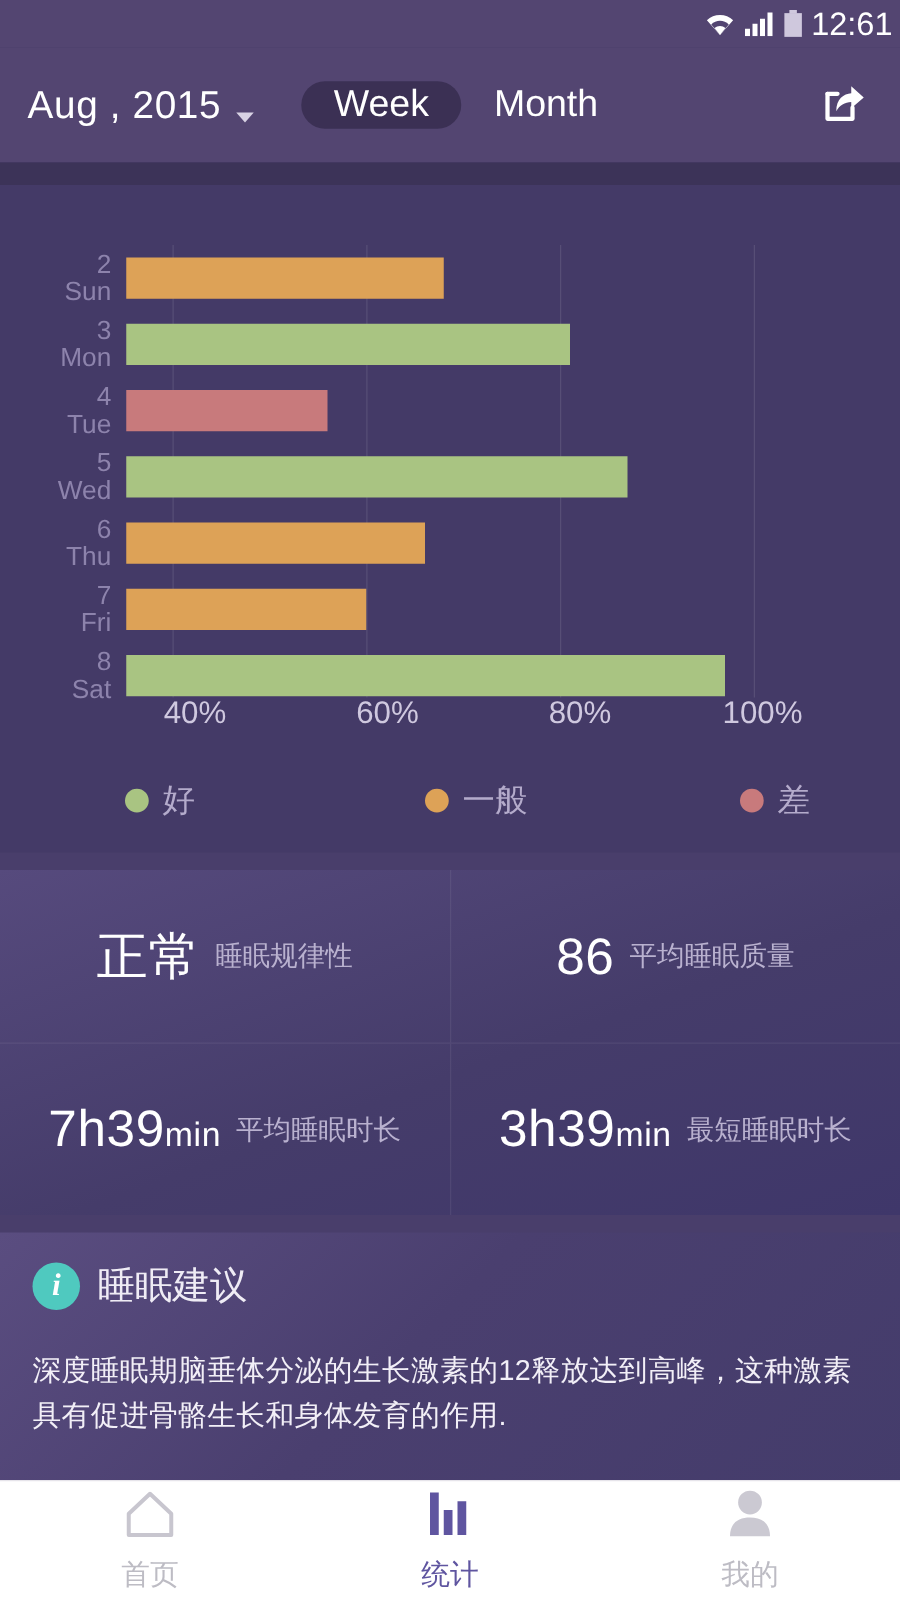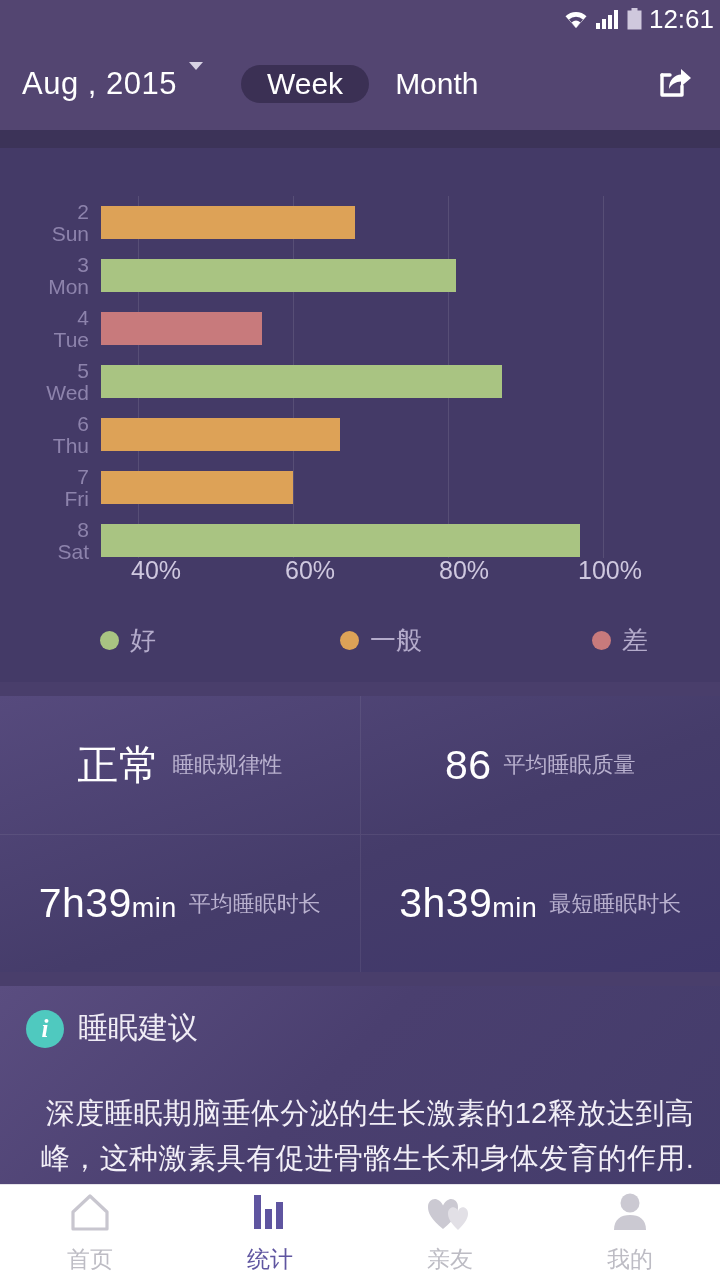--- a/index.html
+++ b/index.html
@@ -18,21 +18,21 @@
     padding-right: 6px; gap: 7px;
   }
   .sb-icon { display: flex; align-items: center; }
   .sb-clock { color: #ffffff; font-size: 26px; letter-spacing: 0px; line-height: 1; }
 
   
   .header {
     height: 92px; background: #534571;
     display: flex; align-items: center; padding: 0 22px;
   }
-  .month-sel { display: flex; align-items: flex-start; gap: 12px; cursor: pointer; }
+  .month-sel { display: flex; align-items: flex-end; gap: 12px; cursor: pointer; }
   .month-label { color: #ffffff; font-size: 31px; letter-spacing: 0.5px; }
   .caret {
     width: 0; height: 0; border-left: 7px solid transparent; border-right: 7px solid transparent;
     border-top: 8px solid #d8d2e4; position: relative; top: -4px;
   }
   .seg { display: flex; align-items: center; margin-left: 38px; }
   .seg-item {
     color: #ffffff; font-size: 30px; padding: 2px 26px; border-radius: 26px; cursor: pointer;
   }
   .seg-item.active { background: #3b3054; }
@@ -92,21 +92,21 @@
     padding: 22px 26px 26px 26px; height: 212px;
   }
   .advice-head { display: flex; align-items: center; gap: 14px; }
   .info-icon {
     width: 38px; height: 38px; border-radius: 50%; background: #4fc9bf;
     color: #ffffff; font-size: 25px; font-style: italic; font-weight: bold;
     display: flex; align-items: center; justify-content: center; font-family: "Liberation Serif", serif;
   }
   .advice-title { color: #efecf5; font-size: 30px; }
   .advice-body {
-    margin-top: 42px; color: #f2eff7; font-size: 29px; line-height: 1.55; letter-spacing: 0.3px; text-align: right;
+    margin-top: 30px; color: #f2eff7; font-size: 23px; line-height: 1.55; letter-spacing: 0.3px;
   }
 
   
   .navbar {
     position: absolute; left: 0; bottom: 0; width: 720px; height: 96px;
     background: #ffffff; display: flex; align-items: center;
     border-top: 1px solid #e6e4ea;
   }
   .nav-item { flex: 1; display: flex; flex-direction: column; align-items: center; justify-content: center; gap: 7px; cursor: pointer; }
   .nav-label { font-size: 23px; color: #bdbcc4; }
@@ -297,29 +297,20 @@
         <svg width="44" height="42" viewBox="0 0 44 42">
             <rect x="6" y="4" width="7" height="34" fill="#5f55a0"></rect>
             <rect x="17" y="18" width="7" height="20" fill="#5f55a0"></rect>
             <rect x="28" y="11" width="7" height="27" fill="#5f55a0"></rect>
           </svg>
       </span>
       <span class="nav-label">统计</span>
     </div>
     <div class="nav-item">
       <span>
-        <svg width="48" height="42" viewBox="0 0 48 42">
-            <path d="M17 38 C5 28 2 22 2 16 C2 10 7 7 11 8.5 C14 9.6 16 12 17 14.5 C18 12 20 9.6 23 8.5 C27 7 32 10 32 16 C32 22 29 28 17 38 Z" fill="#cbc9d2"></path>
-            <path d="M32 39 C24 31 22 27 22 22.5 C22 18 25.5 15.5 28.5 16.6 C30.7 17.4 32 19 32 21 C32 19 33.3 17.4 35.5 16.6 C38.5 15.5 42 18 42 22.5 C42 27 40 31 32 39 Z" fill="#e2e0e6"></path>
-          </svg>
-      </span>
-      <span class="nav-label">亲友</span>
-    </div>
-    <div class="nav-item">
-      <span>
         <svg width="44" height="42" viewBox="0 0 44 42">
             <circle cx="22" cy="12" r="9.5" fill="#cbc9d2"></circle>
             <path d="M6 39 C6 28 13 24 22 24 C31 24 38 28 38 39 Z" fill="#cbc9d2"></path>
           </svg>
       </span>
       <span class="nav-label">我的</span>
     </div>
   </div>
 
 </div>

